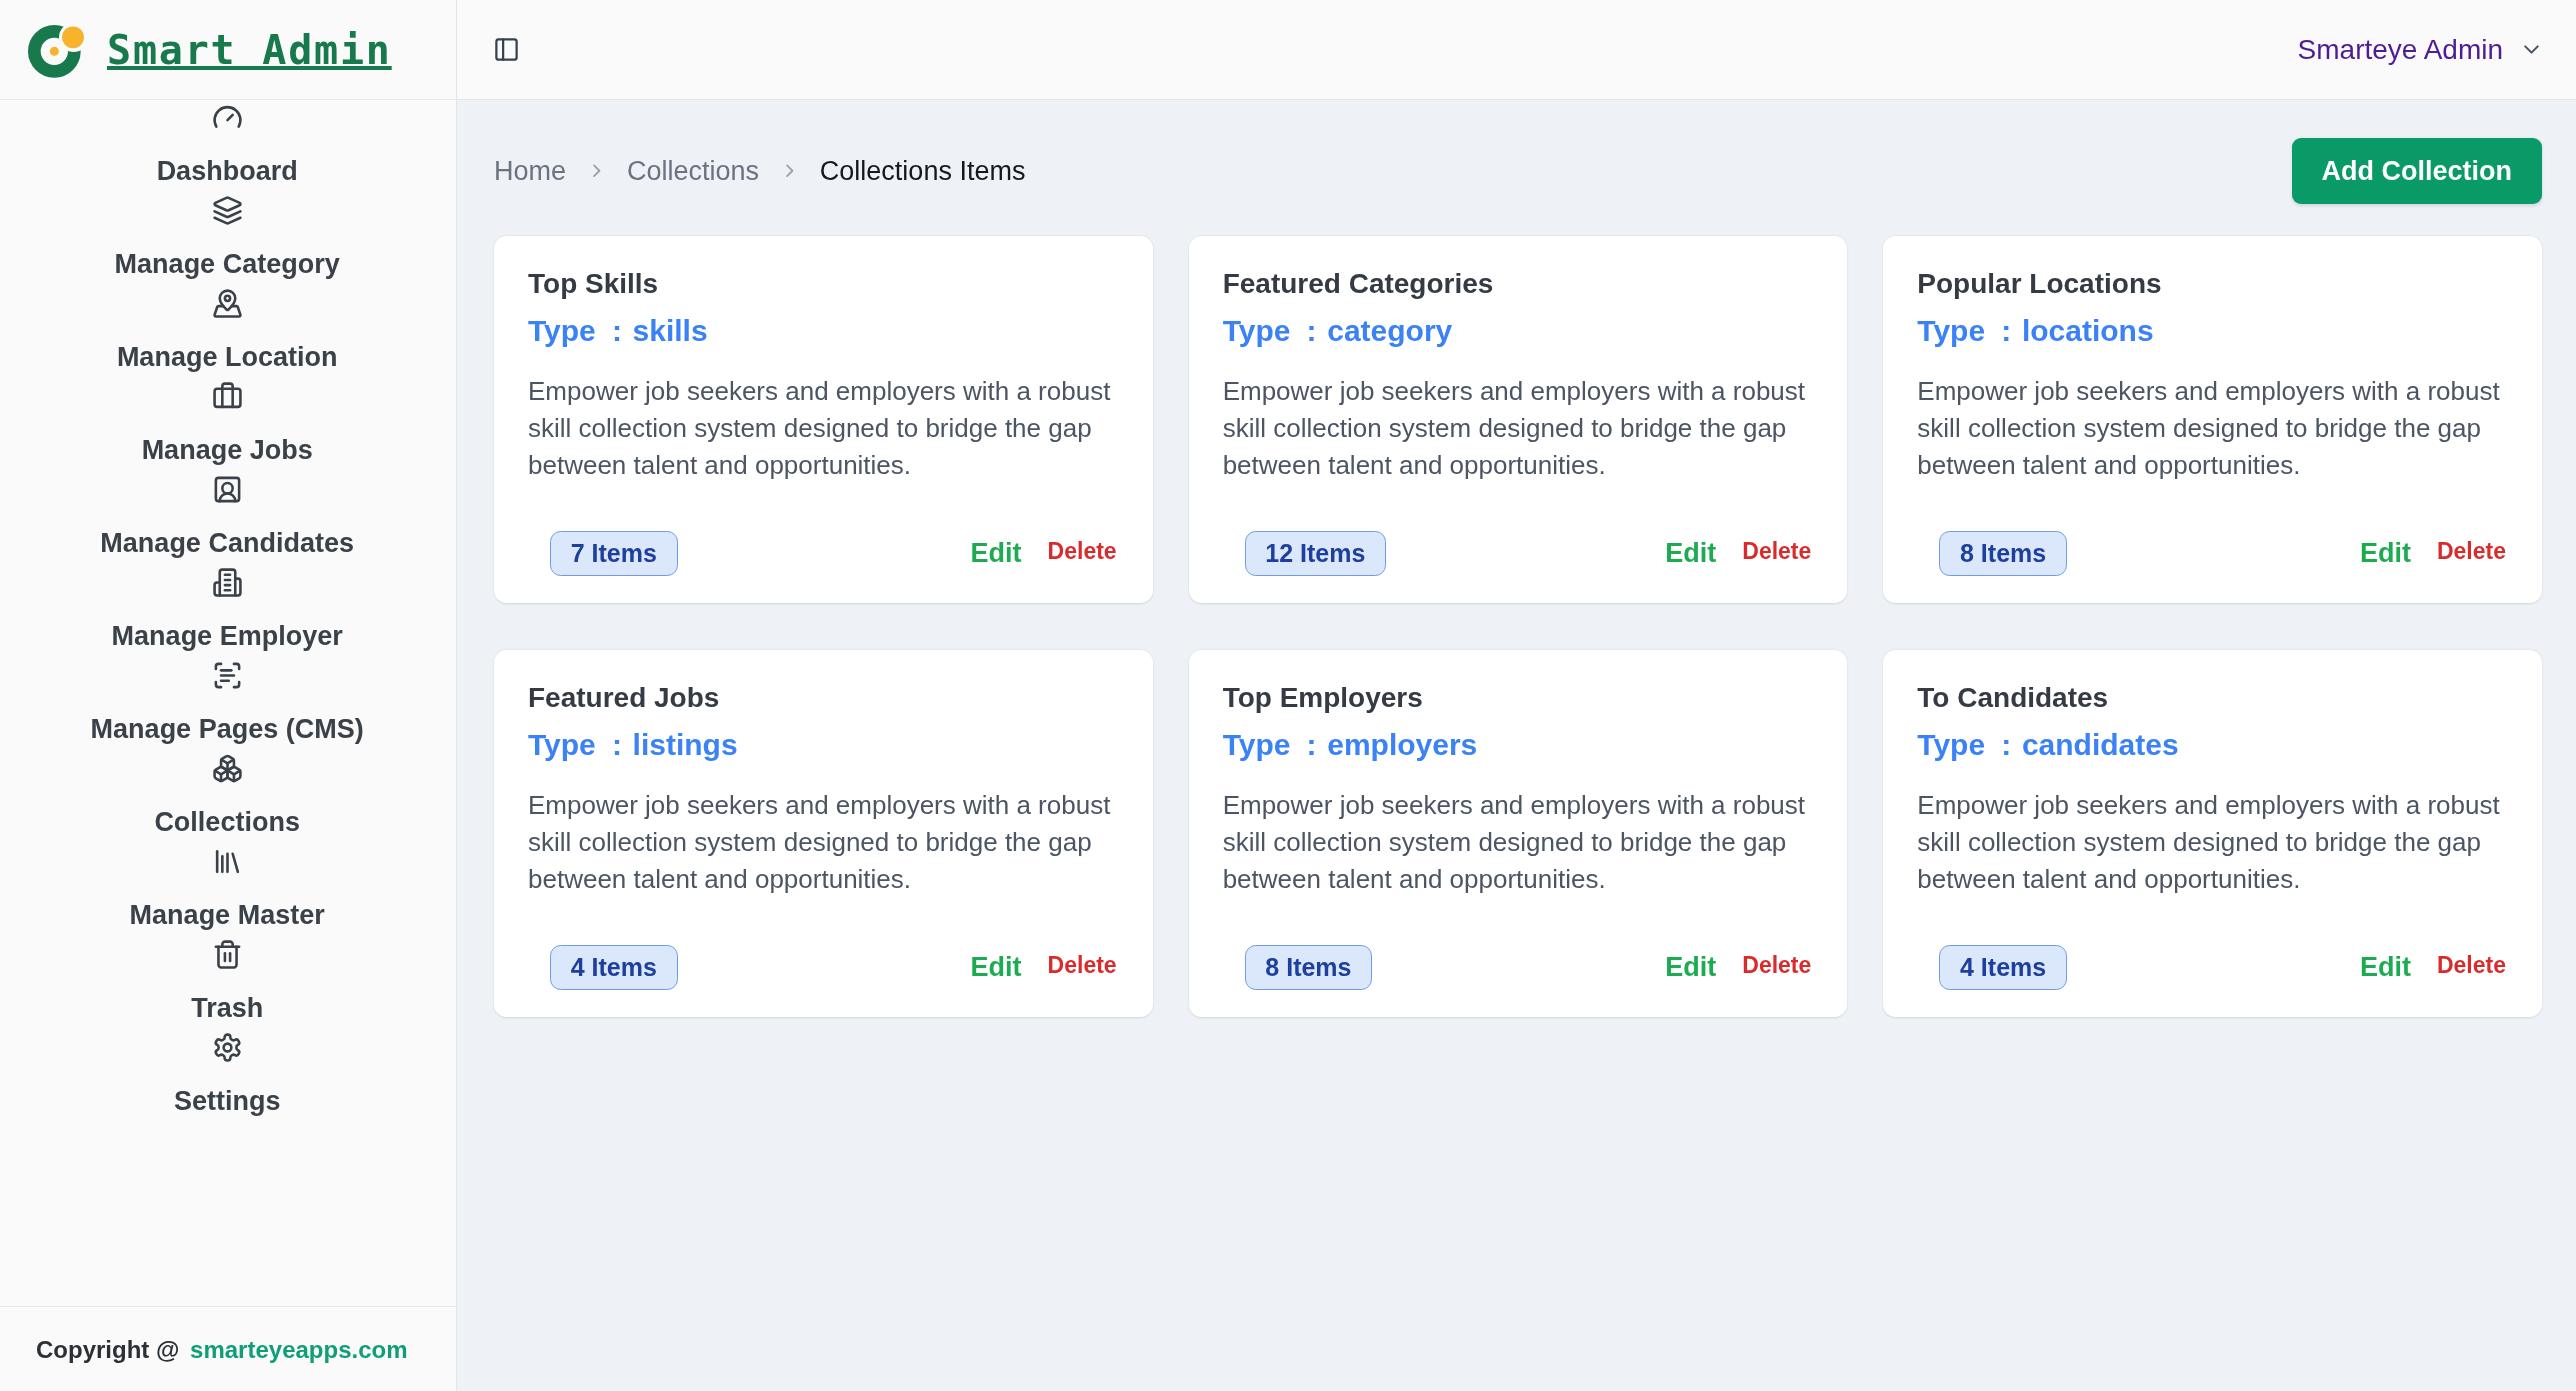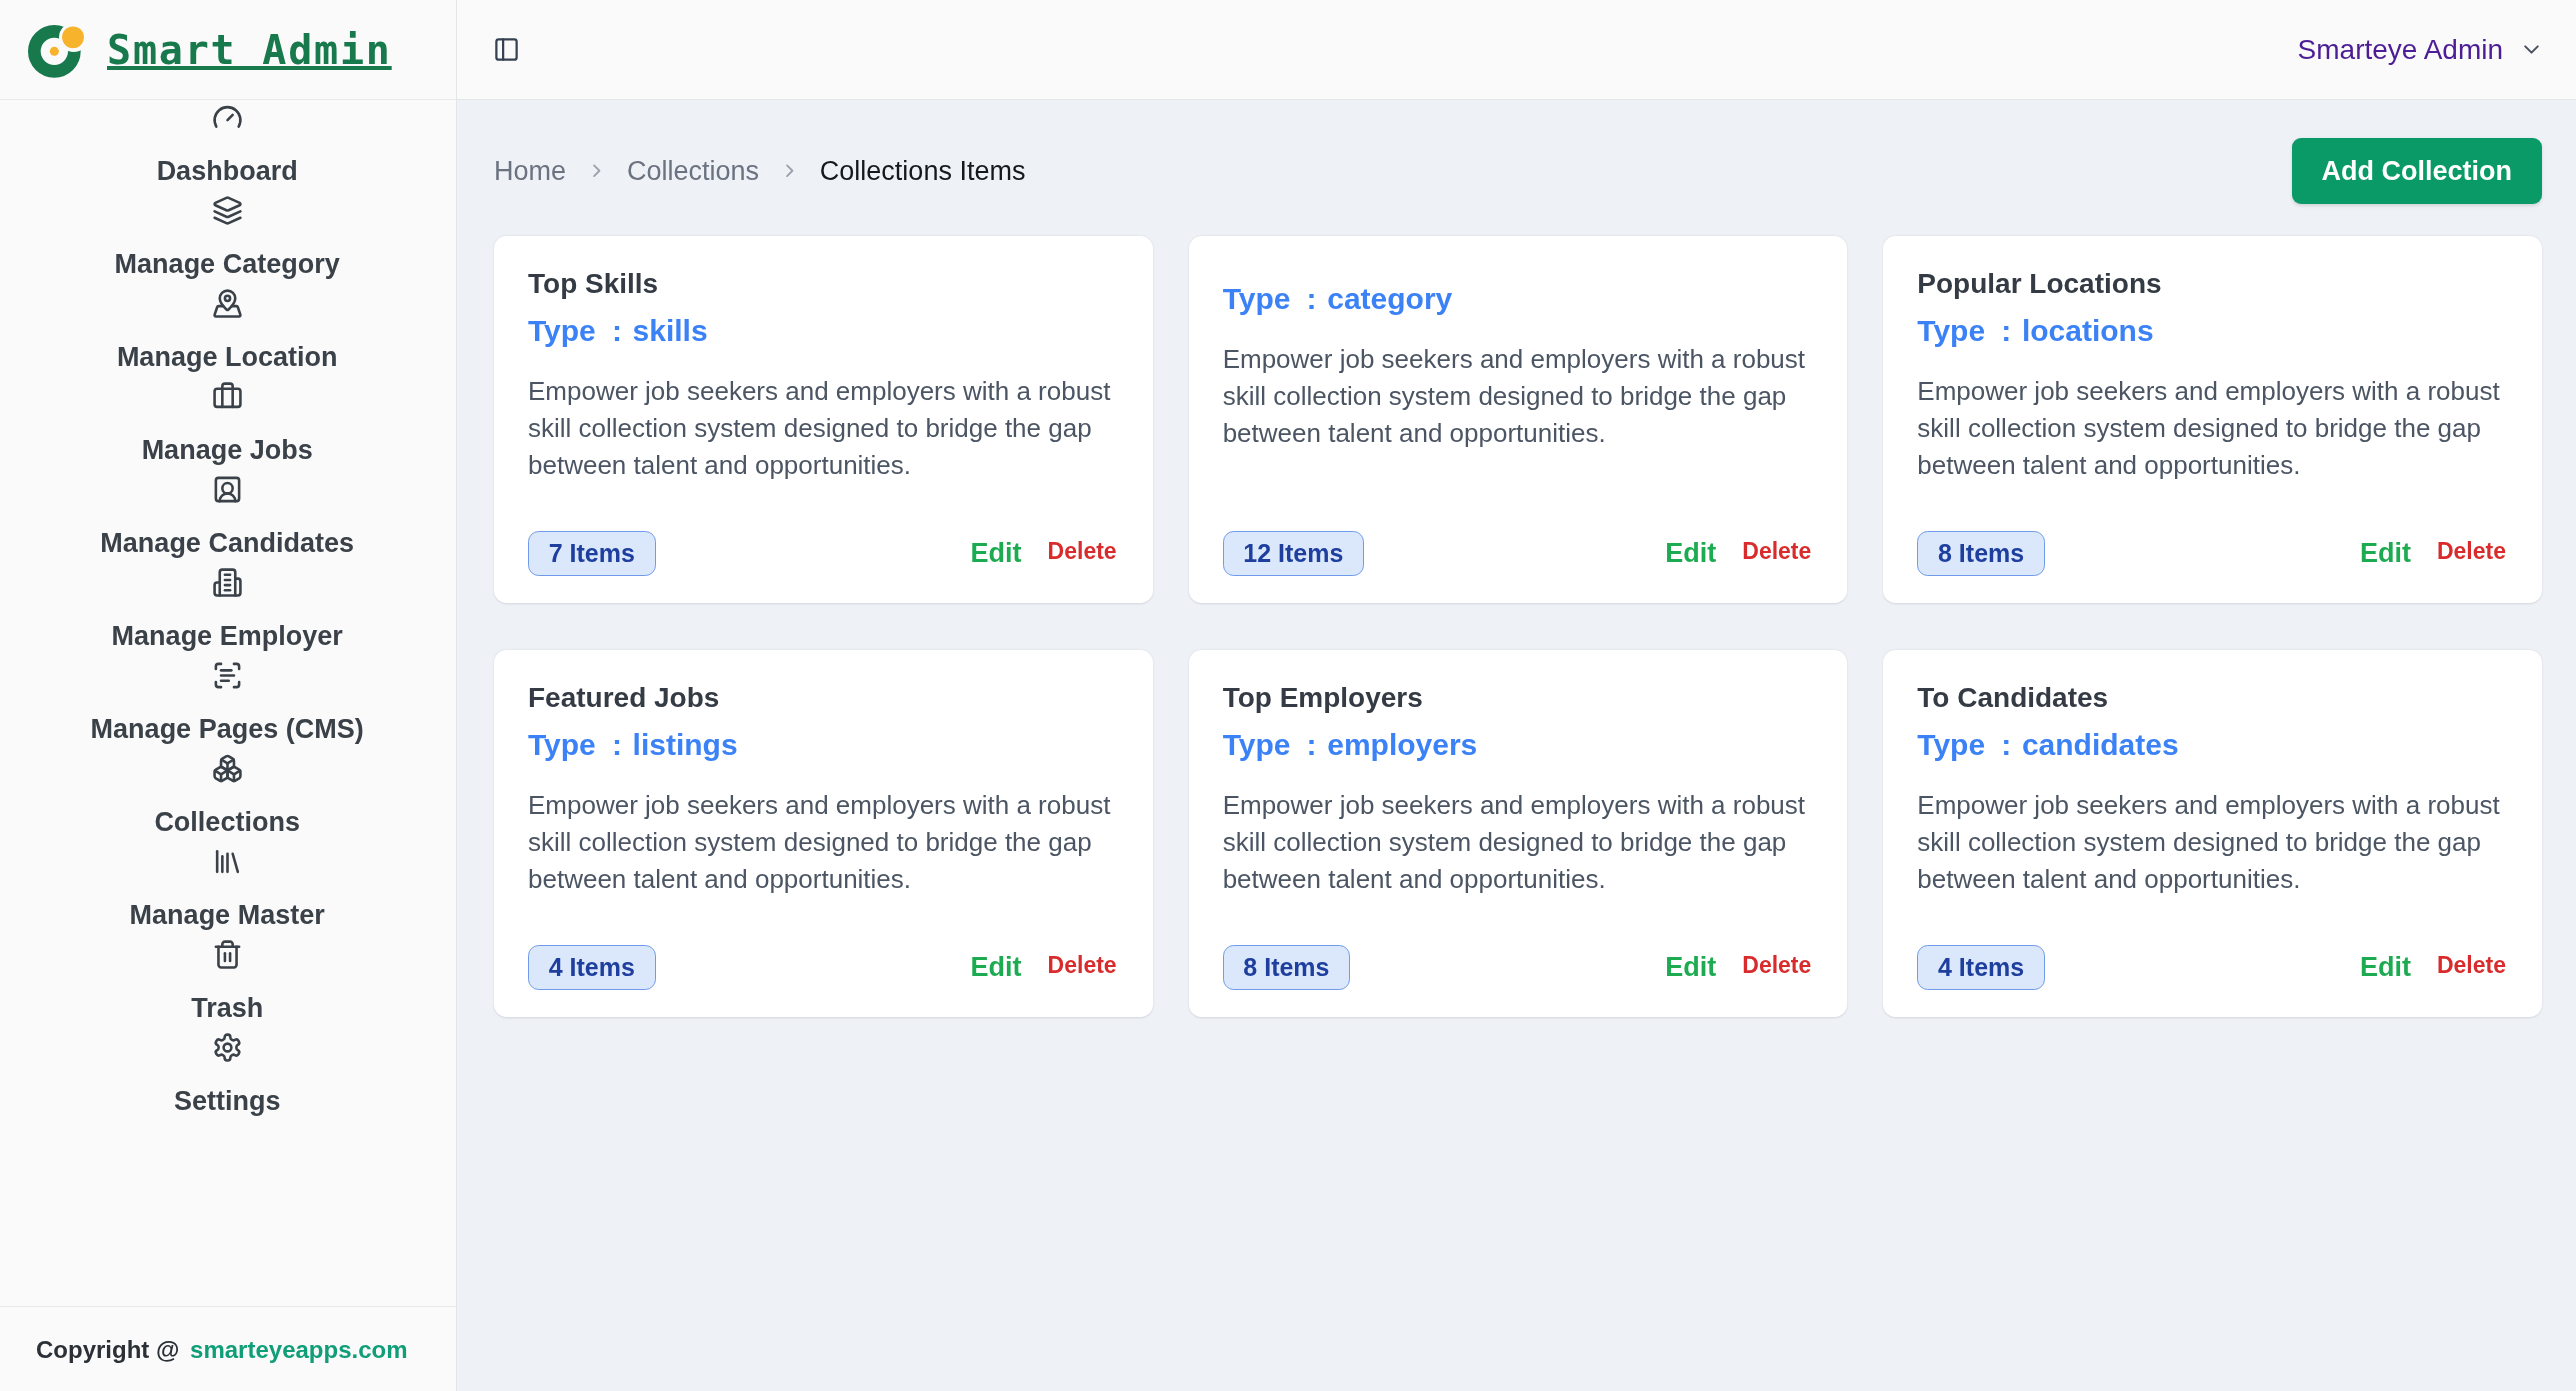--- a/index.html
+++ b/index.html
@@ -54,21 +54,21 @@
   .cards { margin-top:32px; display:grid; grid-template-columns:repeat(3,1fr);
     column-gap:36px; row-gap:47px; }
   .card { background:#ffffff; border-radius:12.5px; height:367px; padding:32px 36px 27px 34px;
     box-shadow:0 0.9px 2.7px rgba(16,24,40,.07), 0 0.9px 1.8px rgba(16,24,40,.05);
     display:flex; flex-direction:column; }
   .card-title { font-size:28px; font-weight:bold; color:#343b44; }
   .card-type { margin-top:14.3px; font-size:30px; font-weight:700; color:#3b82f6;
     display:flex; gap:10.7px; }
   .card-type .colon { margin-left:5.4px; }
   .card-desc { margin-top:25px; font-size:26px; line-height:37px; color:#4b5563; }
-  .card-footer { margin-top:auto; display:flex; align-items:center; justify-content:space-between; }
+  .card-footer { margin-top:auto; display:flex; align-items:center; justify-content:space-between;margin-left:22px; }
   .items-badge { background:#dbe7fb; border:1.8px solid #6f9bea; border-radius:10.7px;
     color:#1e3f9e; font-size:25px; font-weight:bold; padding:7.2px 19.7px; cursor:pointer; }
   .card-actions { display:flex; align-items:flex-start; gap:26px; }
   .edit-link { color:#1cab50; font-size:27px; font-weight:bold; cursor:pointer; }
   .delete-link { color:#d92b2b; font-size:23px; font-weight:bold; cursor:pointer; }
 
   .ico, .chev, .crumb-sep, .panel-toggle svg, .user-menu svg {
     fill:none; stroke-width:2; stroke-linecap:round; stroke-linejoin:round; }
 </style>
 </head>
@@ -269,20 +269,21 @@
           <div class="card-footer">
             <span class="items-badge">7 Items</span>
             <span class="card-actions">
               <span class="edit-link">Edit</span>
               <span class="delete-link">Delete</span>
             </span>
           </div>
         </div>
 
         <div class="card">
+          <div class="card-title">Featured Categories</div>
           <div class="card-type">
             <span>Type</span>
             <span class="colon">:</span>
             <span>category</span>
           </div>
           <div class="card-desc">Empower job seekers and employers with a robust skill collection system designed to bridge the gap between talent and opportunities.</div>
           <div class="card-footer">
             <span class="items-badge">12 Items</span>
             <span class="card-actions">
               <span class="edit-link">Edit</span>

